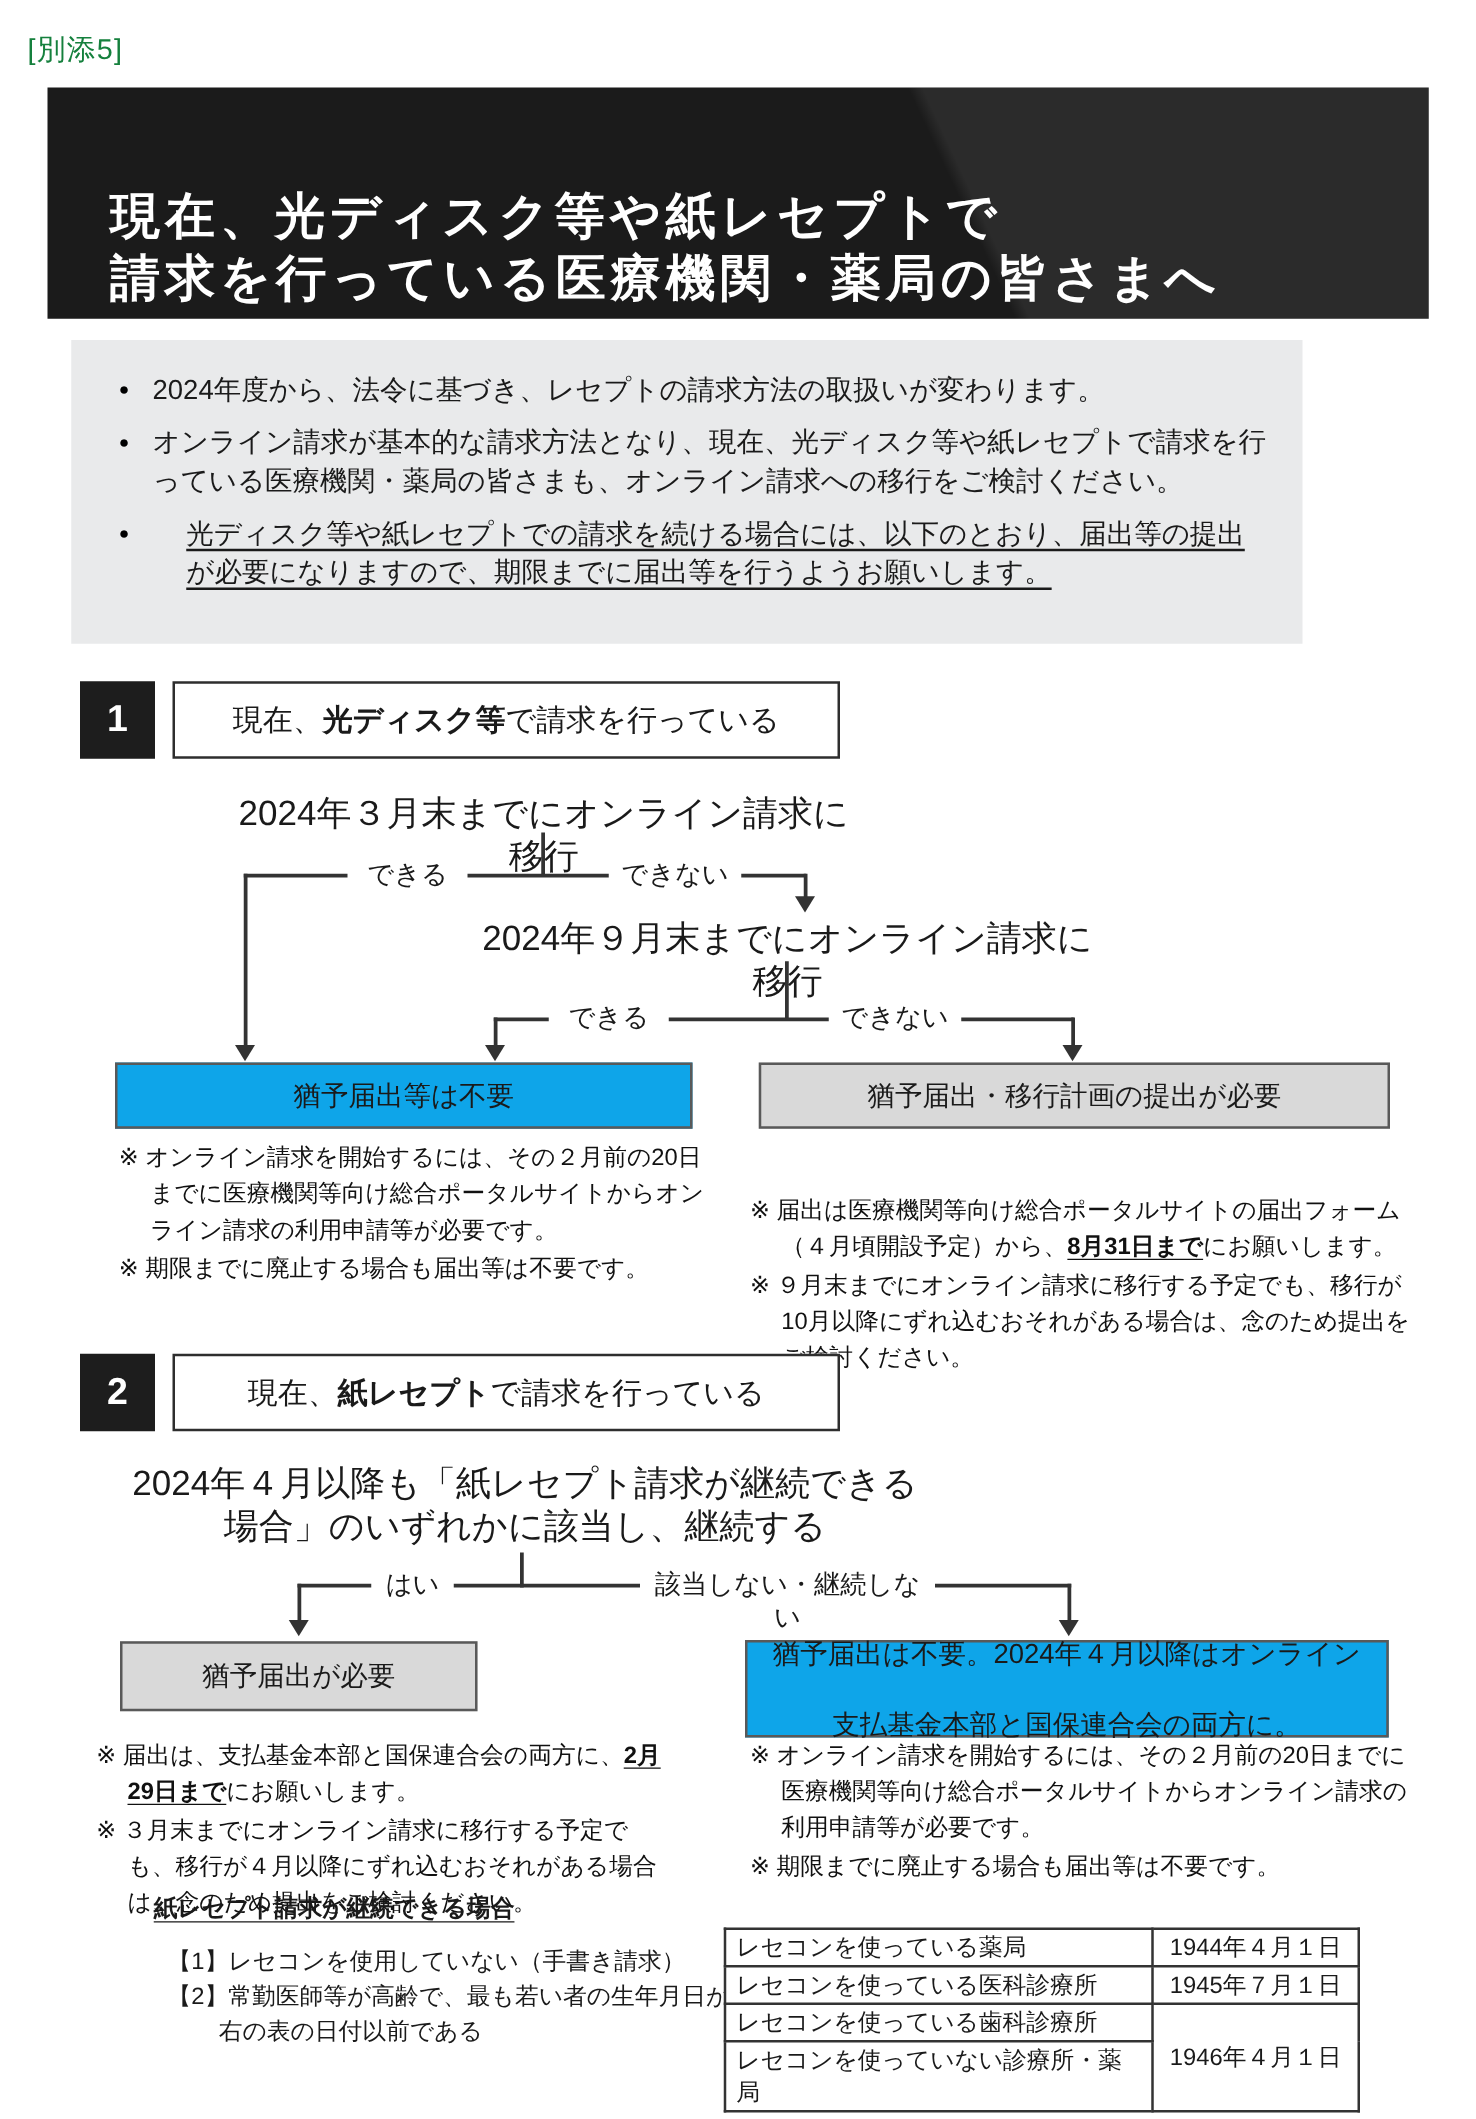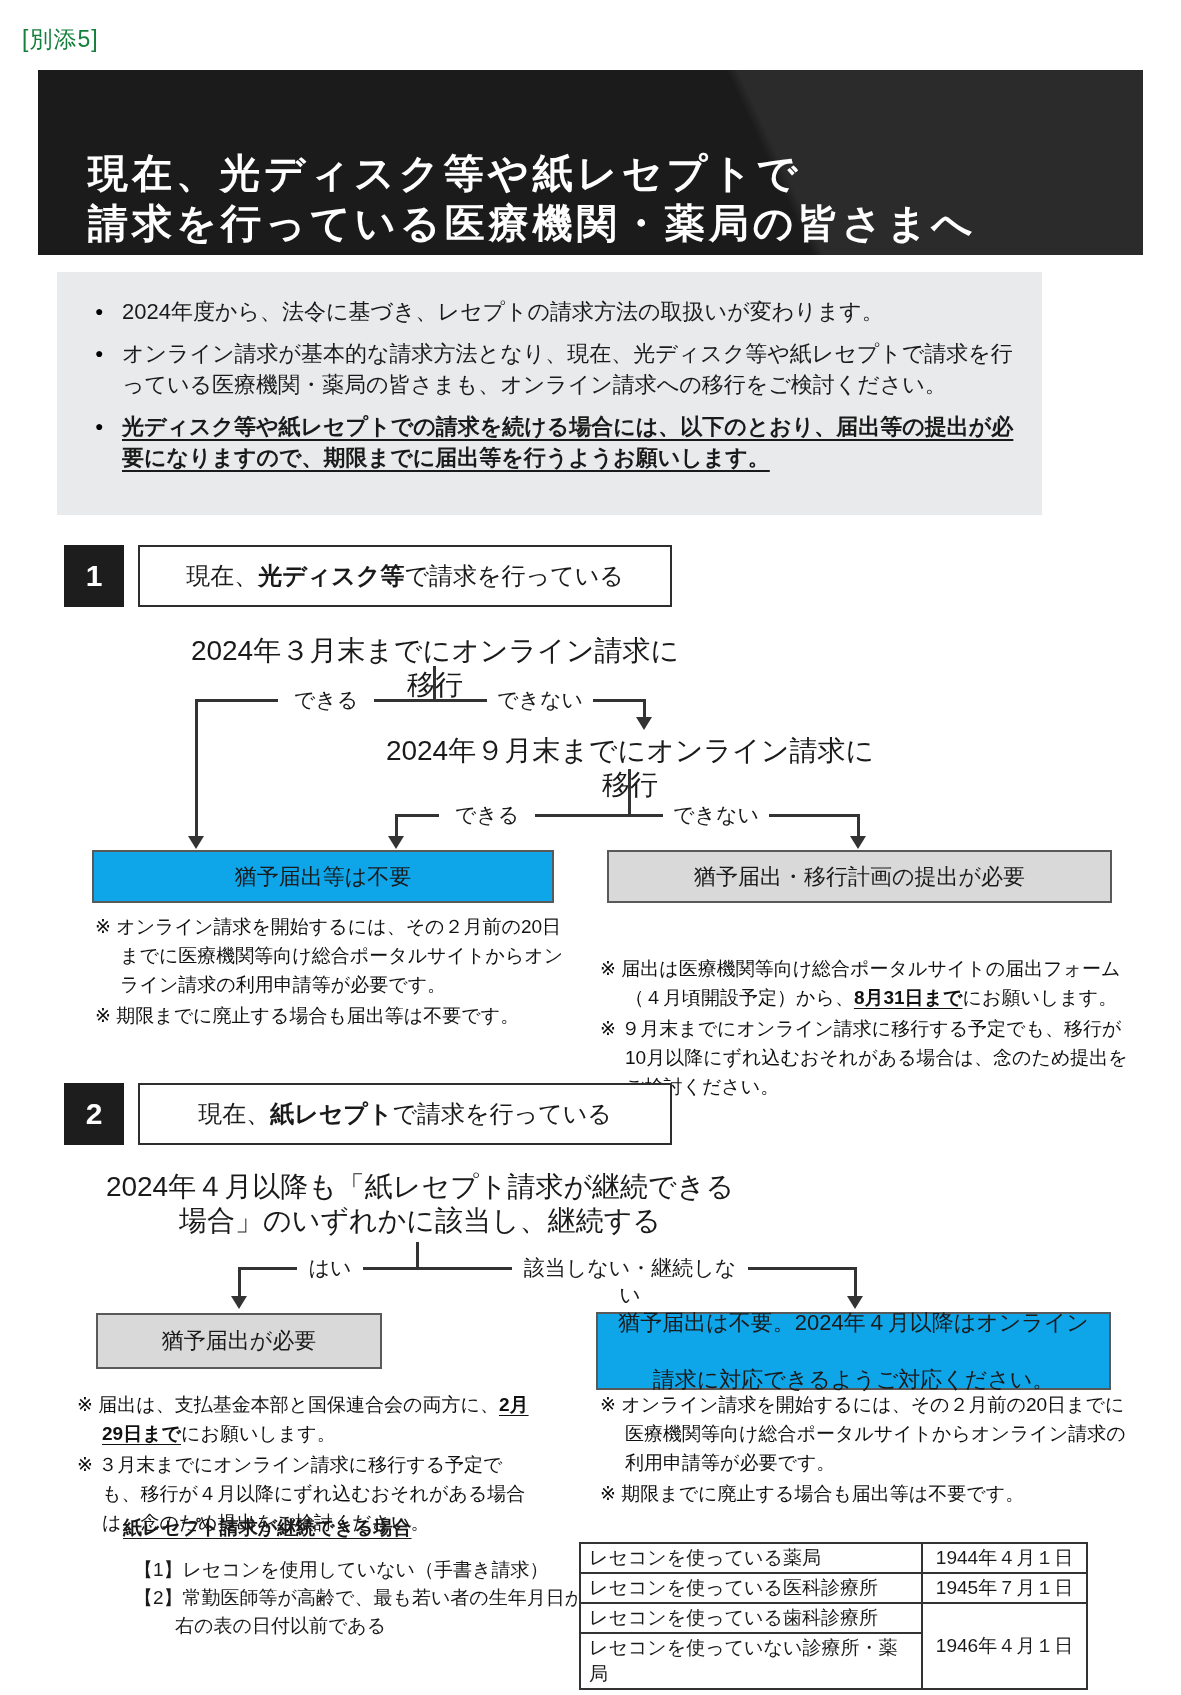--- a/index.html
+++ b/index.html
@@ -11,21 +11,21 @@
   .banner{position:absolute;left:38px;top:70px;width:1105px;height:185px;
     background:#1b1b1b;
     background-image:linear-gradient(245deg, rgba(255,255,255,0.07) 0%, rgba(255,255,255,0.07) 34%, rgba(255,255,255,0) 35%);
     color:#ffffff;}
   .banner-text{position:absolute;left:50px;top:78px;font-size:40px;font-weight:bold;letter-spacing:4px;line-height:50px;white-space:nowrap;}
 
   .intro{position:absolute;left:57px;top:272px;width:985px;height:243px;background:#e9eaeb;
     padding:24px 28px 0 38px;box-sizing:border-box;}
   .bullet{display:flex;margin-bottom:11px;font-size:22px;line-height:31px;}
   .bullet .dot{flex:0 0 27px;font-size:14px;line-height:31px;color:#000;}
-  .bullet.em .btxt{font-weight:bold;text-decoration:underline;text-underline-offset:5px;text-decoration-thickness:2px;}
+  .bullet.em .btxt{font-weight:normal;text-decoration:underline;text-underline-offset:5px;text-decoration-thickness:2px;margin-left:27px;}
 
   .sec-num{position:absolute;width:60px;height:62px;background:#1d1d1d;color:#fff;
     display:flex;align-items:center;justify-content:center;font-size:30px;font-weight:bold;}
   .sec-title{position:absolute;width:534px;height:62px;background:#fff;border:2px solid #2e2e2e;
     box-sizing:border-box;display:flex;align-items:center;justify-content:center;font-size:24px;}
   .sec-title b{font-weight:bold;}
 
   .fc-text{position:absolute;font-size:28px;text-align:center;line-height:34px;}
   .hline{position:absolute;height:3px;background:#333;}
   .vline{position:absolute;width:3px;background:#333;}
@@ -138,21 +138,21 @@
   <div class="fc-label" style="left:512px;top:1254px;width:236px;">該当しない・継続しない</div>
 
   <div class="vline" style="left:238px;top:1267px;height:30px;"></div>
   <div class="arrow-down" style="left:231px;top:1296px;"></div>
   <div class="vline" style="left:854px;top:1267px;height:30px;"></div>
   <div class="arrow-down" style="left:847px;top:1296px;"></div>
 
   <div class="result-box result-gray" style="left:96px;top:1313px;width:286px;height:56px;">猶予届出が必要</div>
   <div class="result-box" style="left:596px;top:1312px;width:515px;height:78px;gap:25px;">
     <div>猶予届出は不要。2024年４月以降はオンライン</div>
-    <div>請求に対応できるようご対応ください。</div>
+    <div>支払基金本部と国保連合会の両方に。</div>
   </div>
 
   <div class="notes" style="left:77px;top:1390px;width:462px;">
     <p><span>※ 届出は、支払基金本部と国保連合会の両方に、</span><span class="strong">2月29日まで</span><span>にお願いします。</span></p>
     <p>※ ３月末までにオンライン請求に移行する予定でも、移行が４月以降にずれ込むおそれがある場合は、念のため提出をご検討ください。</p>
   </div>
   <div class="notes" style="left:600px;top:1390px;width:540px;">
     <p>※ オンライン請求を開始するには、その２月前の20日までに医療機関等向け総合ポータルサイトからオンライン請求の利用申請等が必要です。</p>
     <p>※ 期限までに廃止する場合も届出等は不要です。</p>
   </div>

